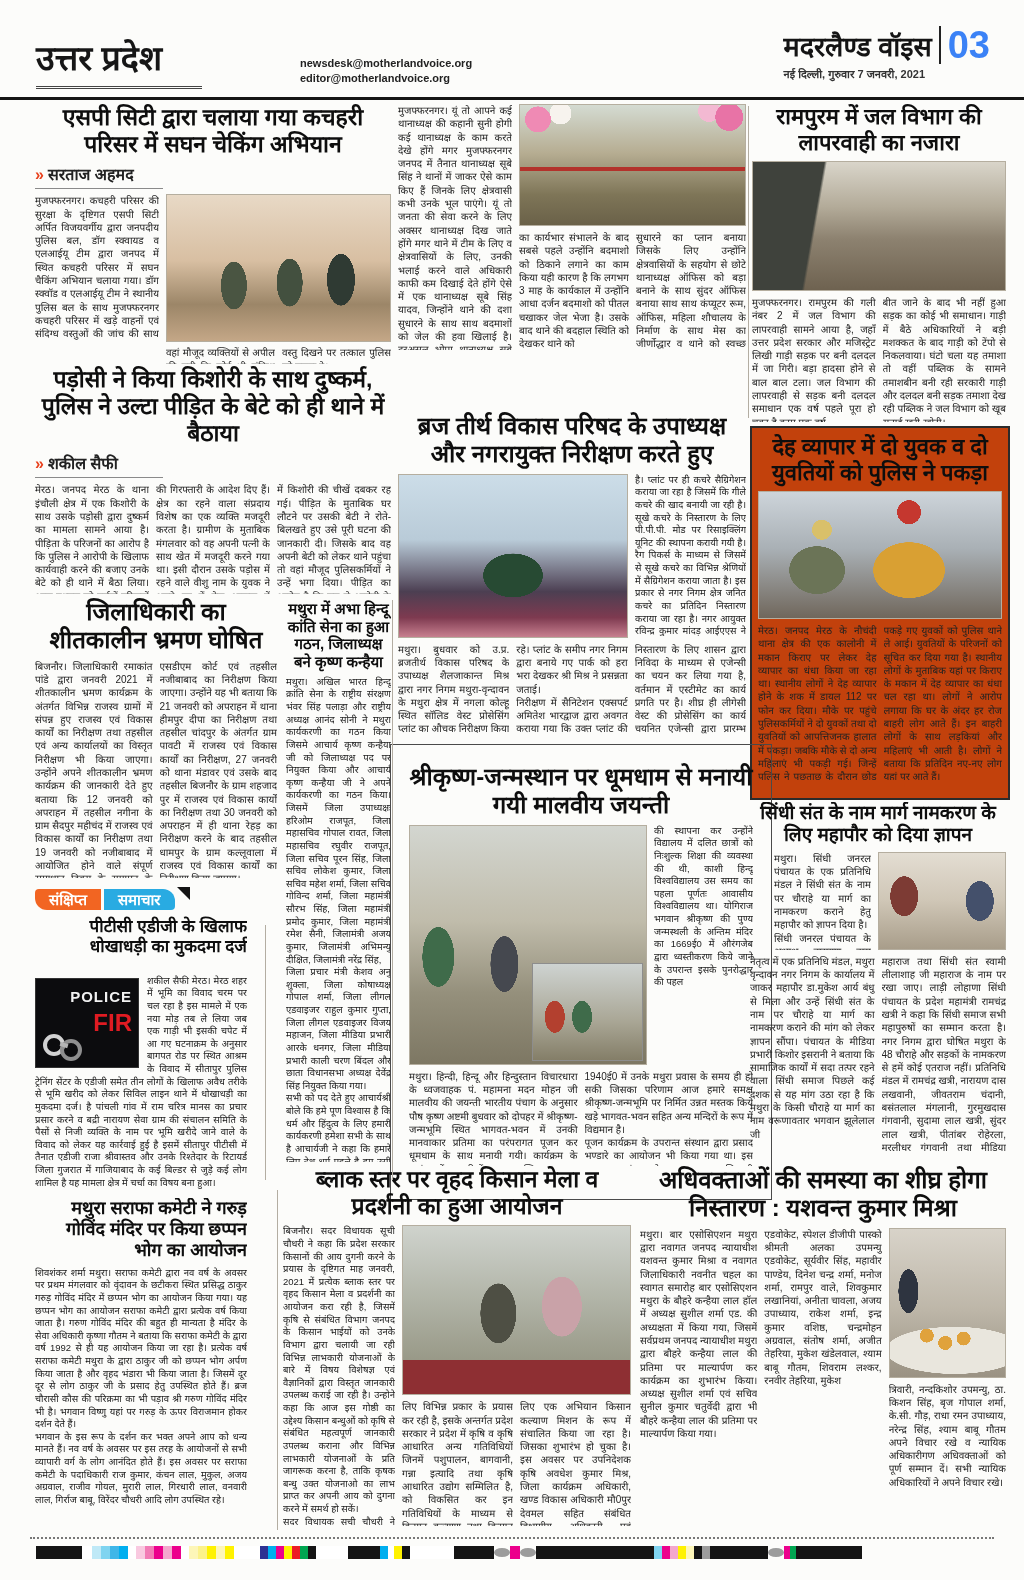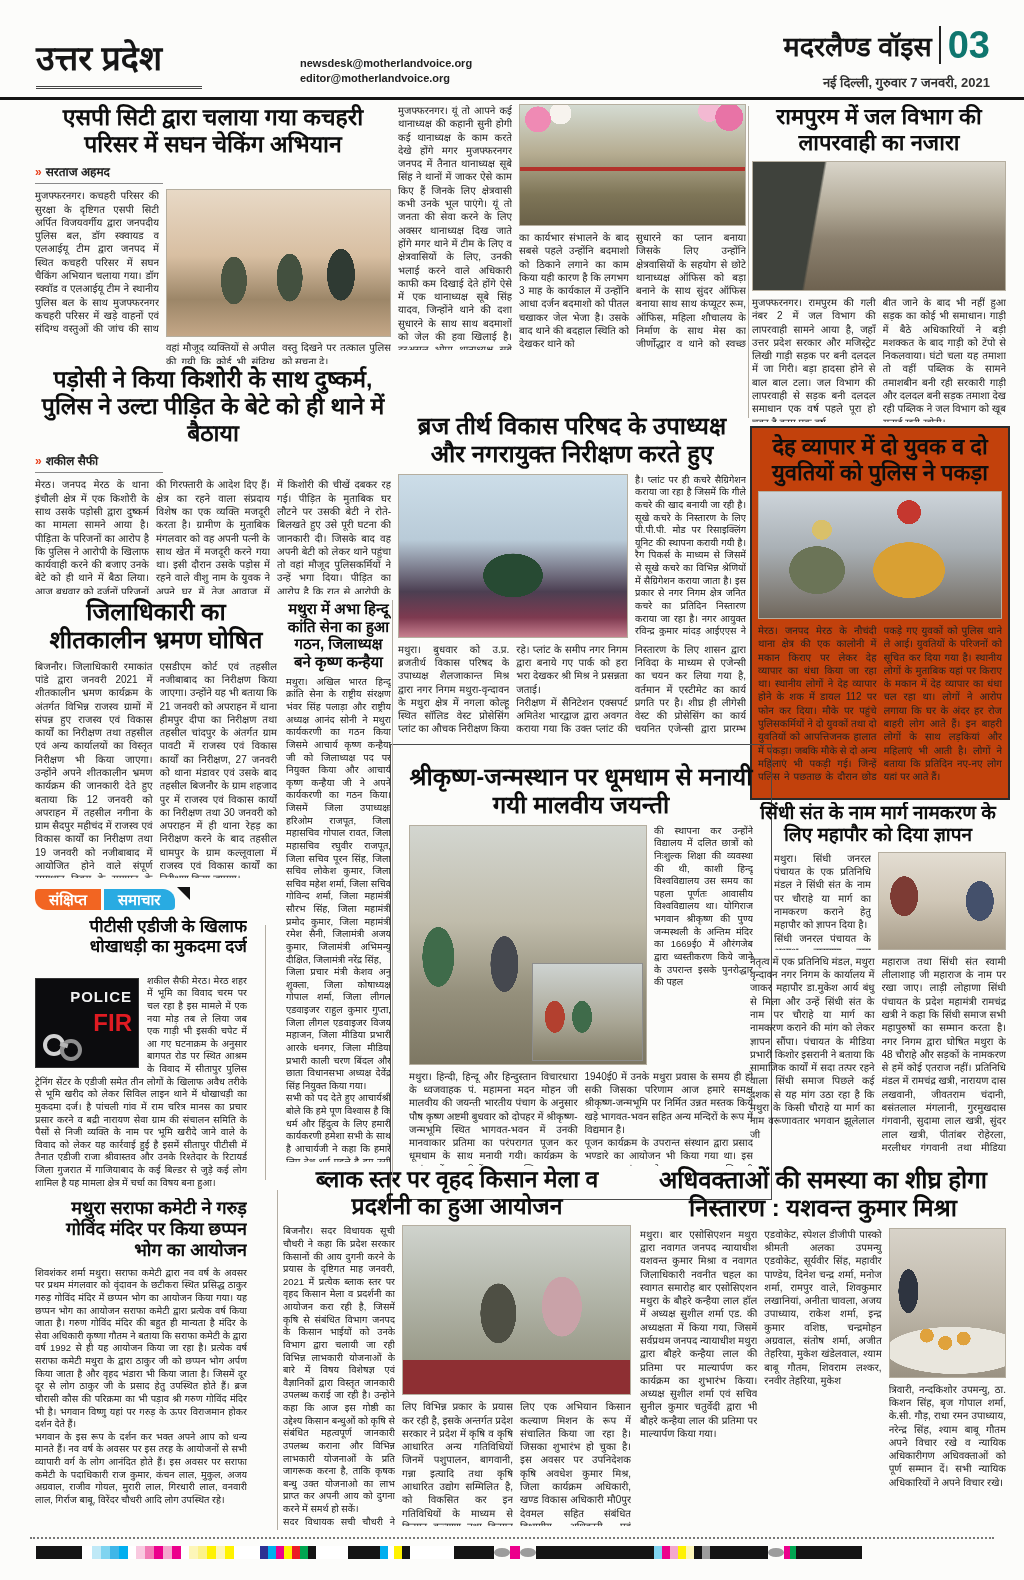--- a/index.html
+++ b/index.html
@@ -3,33 +3,33 @@
 <meta charset="utf-8">
 <style>
   html,body{margin:0;padding:0;background:#9a9a9a;}
   .page{position:relative;width:1024px;height:1580px;margin:0 auto;background:#fcfcfa;
         font-family:"Liberation Sans","DejaVu Sans",sans-serif;color:#1a1a1a;overflow:hidden;}
   
   .hdr{position:absolute;left:0;top:0;width:1024px;height:97px;border-bottom:3px solid #151515;}
   .hdr-title{position:absolute;left:36px;top:34px;font-size:34px;font-weight:700;color:#161616;
              border-bottom:3px double #444;padding-bottom:6px;padding-right:40px;}
   .hdr-mails{position:absolute;left:300px;top:56px;font-size:11px;font-weight:700;line-height:1.35;color:#222;}
-  .hdr-brand{position:absolute;right:34px;top:26px;text-align:right;}
+  .hdr-brand{position:absolute;right:34px;top:26px;}
   .brand-row{display:flex;align-items:center;justify-content:flex-end;}
   .brand-name{font-size:27px;font-weight:700;color:#141414;}
-  .brand-page{font-size:38px;font-weight:700;color:#0f766e;border-left:2px solid #222;
+  .brand-page{font-size:38px;font-weight:700;color:#3b82f6;border-left:2px solid #222;
               padding-left:7px;margin-left:7px;line-height:1;}
-  .brand-date{font-size:13px;font-weight:700;color:#333;margin-top:9px;}
+  .brand-date{font-size:11px;font-weight:700;color:#333;margin-top:2px;}
   
   .art{position:absolute;overflow:hidden;}
   .hl{font-weight:700;color:#0e0e0e;text-align:center;margin:0 0 5px;line-height:1.18;}
   .hl.left{text-align:right;}
   .h23{font-size:23px;} .h22{font-size:22px;} .h24{font-size:24px;} .h19{font-size:19px;}
   .h17{font-size:17px;} .h15{font-size:15px;} .h18{font-size:18px;}
-  .byline{font-size:12px;font-weight:700;color:#222;border-bottom:1px solid #8a8a8a;
+  .byline{font-size:16px;font-weight:700;color:#222;border-bottom:1px solid #8a8a8a;
           padding-bottom:3px;margin-bottom:5px;width:128px;}
   .bmark{color:#e8401c;margin-right:4px;}
   .bt{font-size:10px;line-height:1.33;text-align:justify;white-space:pre-line;color:#222;overflow:hidden;}
   .bt.s9{font-size:9.5px;}
   .row{display:flex;gap:7px;}
   .col{flex:1;min-width:0;}
   
   .ph{position:relative;overflow:hidden;border:1px solid #b5ae9f;background:#c8bfae;flex-shrink:0;}
   .ph-spcity{background:
     radial-gradient(ellipse 14px 26px at 78% 58%, #2f3a33 0 99%, transparent 100%),

